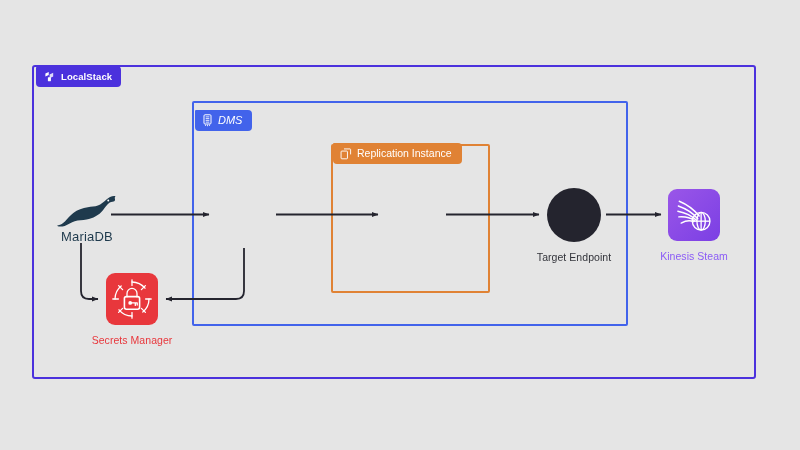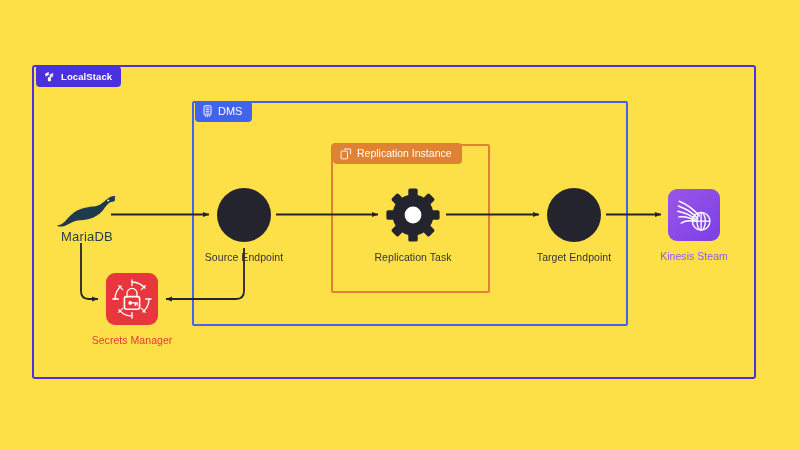--- a/index.html
+++ b/index.html
@@ -4,21 +4,21 @@
 <style>
   html, body {
     margin: 0;
     padding: 0;
     background: #ffffff;
   }
   #canvas {
     position: relative;
     width: 800px;
     height: 450px;
-    background: #fde047;
+    background: #e5e5e5;
     font-family: "Liberation Sans", sans-serif;
     overflow: hidden;
   }
 
   
   .container-box {
     position: absolute;
     box-sizing: border-box;
     background: transparent;
   }
@@ -64,26 +64,27 @@
     height: 21px;
     padding: 0 9px 0 7px;
     background: #4b31dd;
     font-size: 9.5px;
     font-weight: bold;
     letter-spacing: 0.1px;
     border-top-left-radius: 2px;
   }
   #dms-badge {
     left: 195px;
-    top: 101px;
+    top: 110px;
     height: 21px;
     padding: 0 10px 0 7px;
     background: #4263eb;
     font-size: 11px;
     border-top-left-radius: 1px;
+    font-style: italic;
   }
   #replication-instance-badge {
     left: 333px;
     top: 143px;
     height: 21px;
     padding: 0 10px 0 7px;
     background: #e08234;
     font-size: 10.5px;
     border-top-left-radius: 1px;
   }
@@ -248,44 +249,21 @@
                  C105.6 20.0 109.2 18.0 113.1 17.6
                  C116.2 17.3 117.6 16.4 118.0 14.2
                  C118.4 12.2 117.2 10.7 117.6 9.0
                  C117.9 7.7 119.6 6.2 118.5 6.0 Z" fill="#1f3a4d"></path>
         <circle cx="104.5" cy="15.0" r="1.9" fill="#ffffff"></circle>
       </svg>
     </span>
     <span class="node-label" style="font-size:13px;color:#1f3a4d;font-weight:500;letter-spacing:0.2px;">MariaDB</span>
   </div>
 
-  <div class="node" id="node-source">
-    <span class="node-shape circle"></span>
-    <span class="node-label">Source Endpoint</span>
-  </div>
-
-  <div class="node" id="node-replication">
-    <span class="node-shape">
-      <svg width="54" height="54" viewBox="0 0 54 54" xmlns="http://www.w3.org/2000/svg">
-        <g fill="#24242e">
-          <circle cx="27" cy="27" r="20.5"></circle>
-          <rect x="22.3" y="0.4" width="9.4" height="10" rx="1.7"></rect>
-          <rect x="22.3" y="43.6" width="9.4" height="10" rx="1.7"></rect>
-          <rect x="0.4" y="22.3" width="10" height="9.4" rx="1.7"></rect>
-          <rect x="43.6" y="22.3" width="10" height="9.4" rx="1.7"></rect>
-          <rect x="22.3" y="0.4" width="9.4" height="10" rx="1.7" transform="rotate(45 27 27)"></rect>
-          <rect x="22.3" y="43.6" width="9.4" height="10" rx="1.7" transform="rotate(45 27 27)"></rect>
-          <rect x="0.4" y="22.3" width="10" height="9.4" rx="1.7" transform="rotate(45 27 27)"></rect>
-          <rect x="43.6" y="22.3" width="10" height="9.4" rx="1.7" transform="rotate(45 27 27)"></rect>
-        </g>
-        <circle cx="27" cy="27" r="8.4" fill="#ffffff"></circle>
-      </svg>
-    </span>
-    <span class="node-label">Replication Task</span>
-  </div>
+
 
   <div class="node" id="node-target">
     <span class="node-shape circle"></span>
     <span class="node-label">Target Endpoint</span>
   </div>
 
   <div class="node" id="node-secrets">
     <span class="node-shape tile" id="secrets-manager-tile">
       <svg width="40" height="40" viewBox="0 0 40 40" xmlns="http://www.w3.org/2000/svg">
         <g stroke="#ffffff" stroke-width="1.3" fill="none" stroke-linecap="round">

